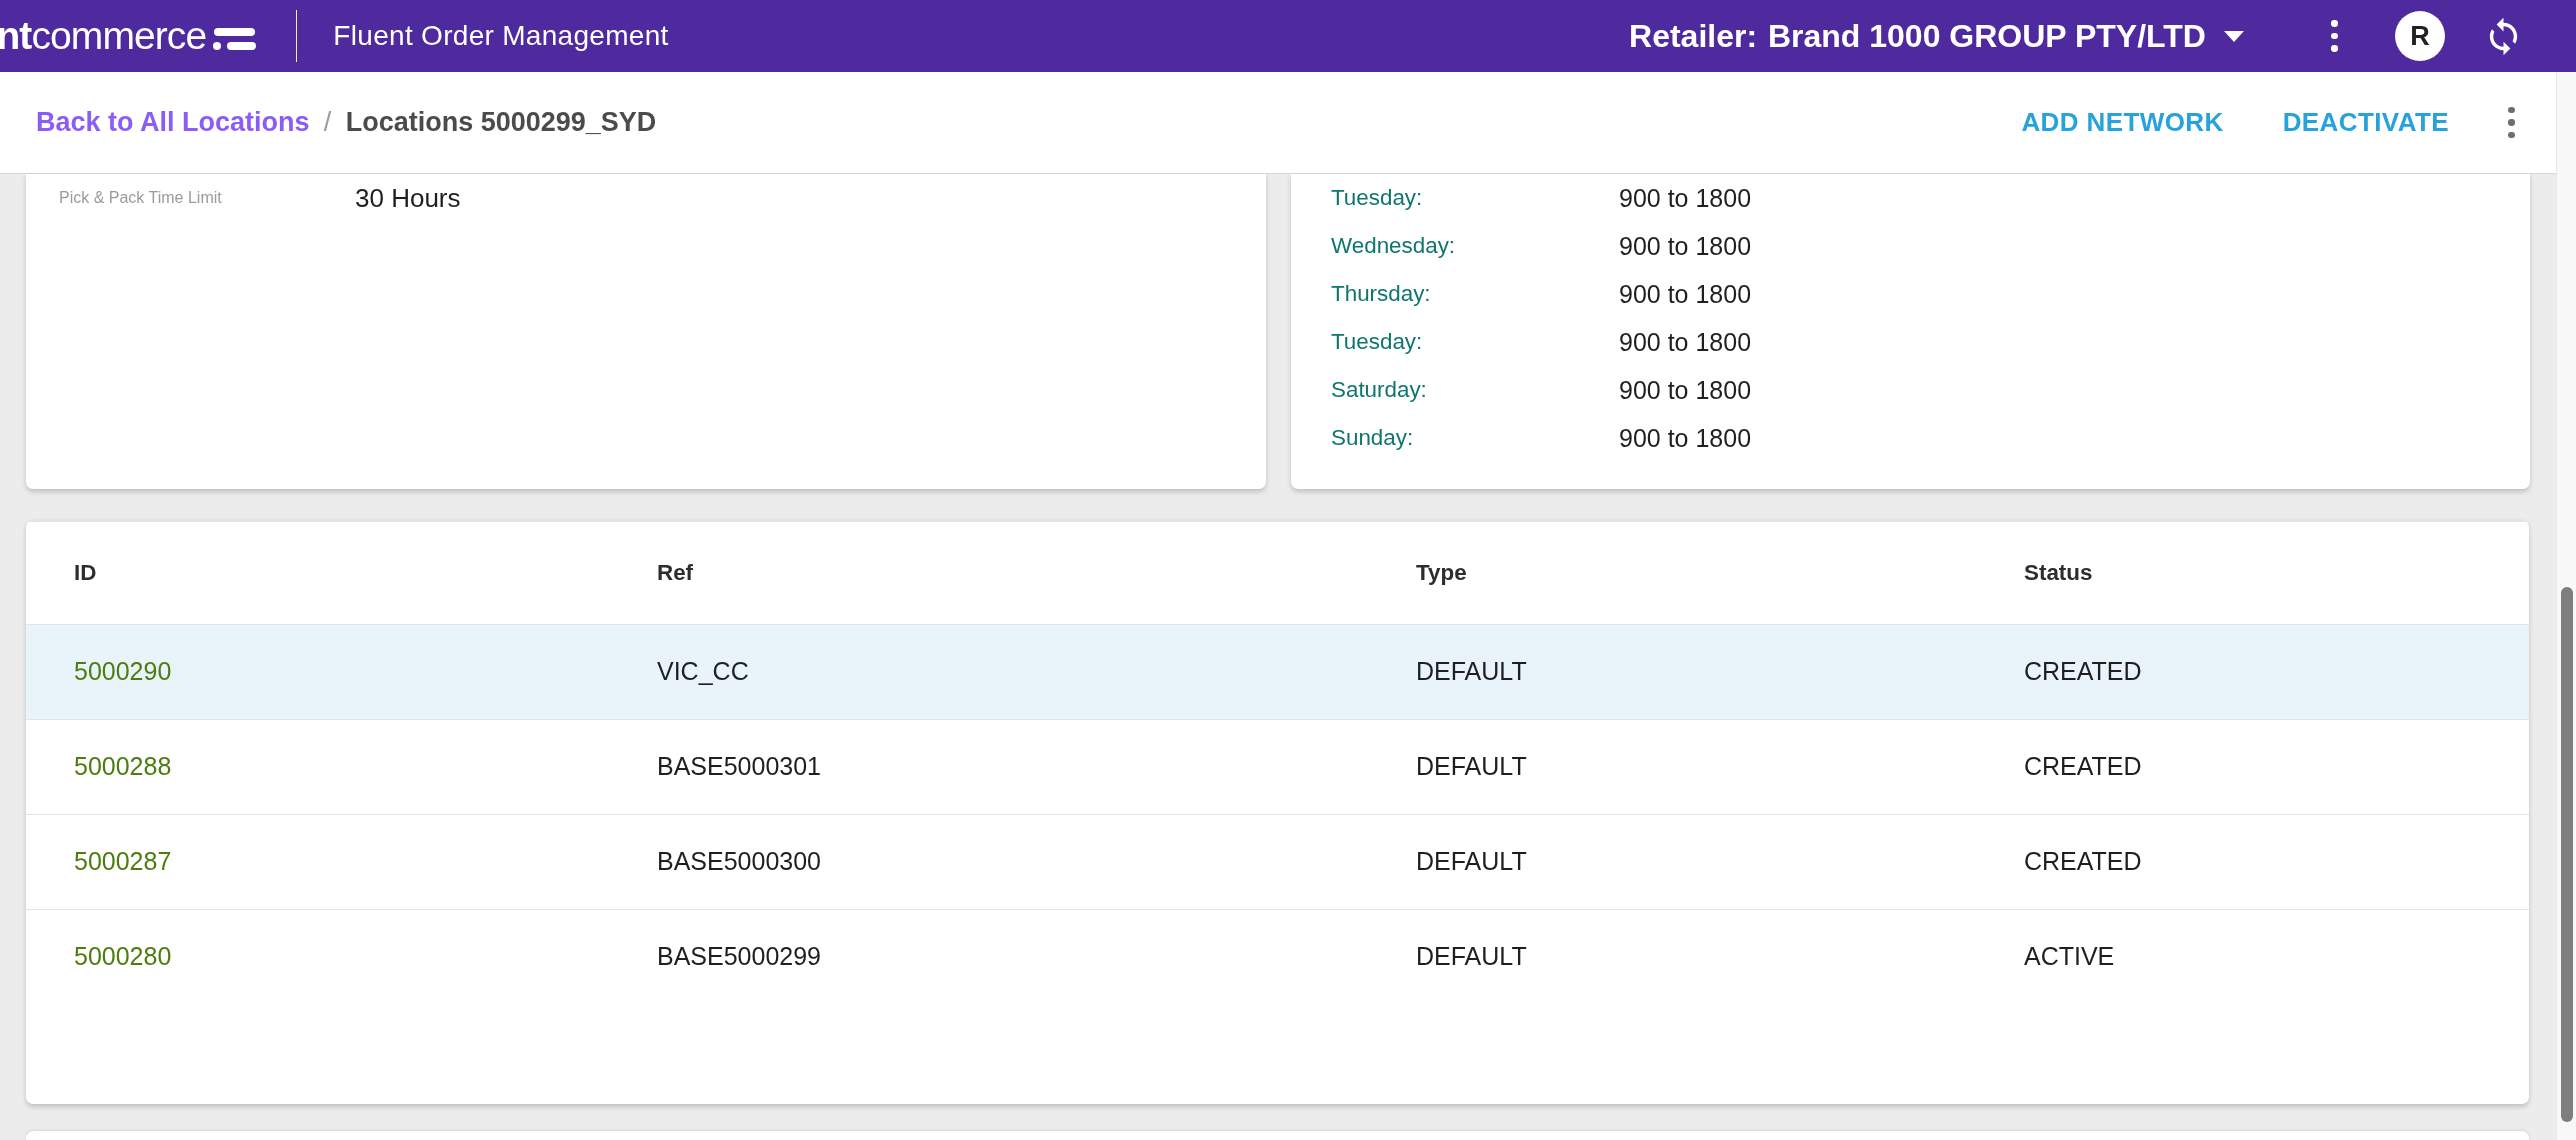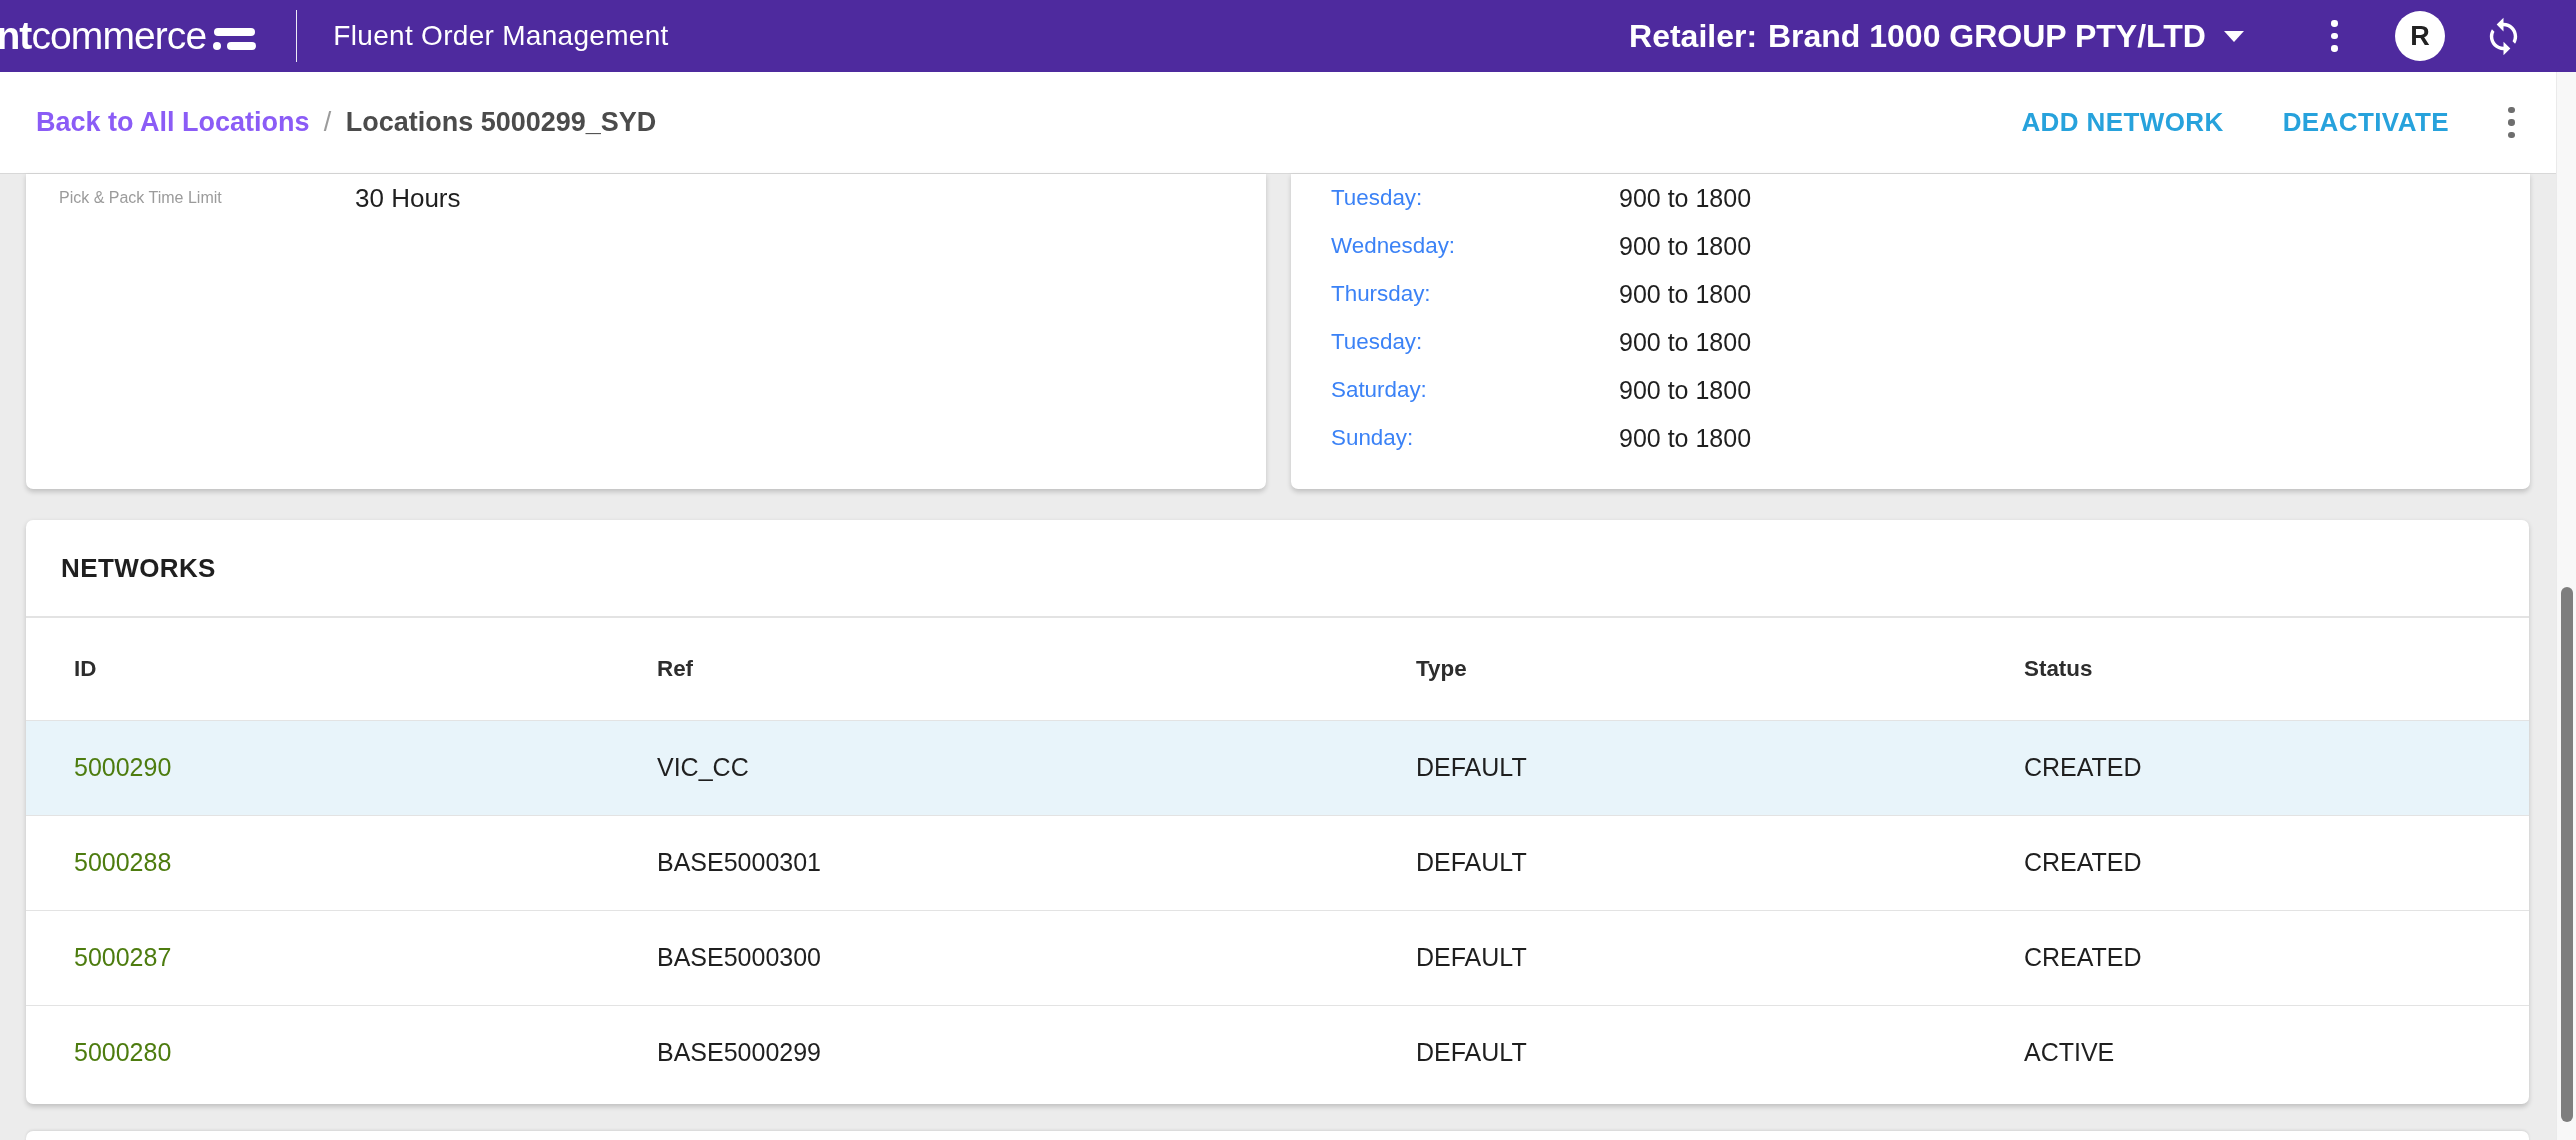--- a/index.html
+++ b/index.html
@@ -63,21 +63,21 @@
     position: absolute; background: #fff;
     box-shadow: 0 2.7px 5.4px rgba(0,0,0,0.18);
   }
   .card-details { left: 26px; top: 174px; width: 1240px; height: 315px; border-radius: 0 0 7.2px 7.2px; }
   .card-hours   { left: 1291px; top: 174px; width: 1239px; height: 315px; border-radius: 0 0 7.2px 7.2px; }
   .kv-row { height: 48px; display: flex; align-items: center; }
   .card-details .kv-row { padding-left: 33px; }
   .card-details .kv-label { width: 296px; color: #9b9b9b; font-size: 16px; }
   .card-details .kv-value { color: #1f1f1f; font-size: 26px; }
   .card-hours .kv-row { padding-left: 40px; }
-  .card-hours .kv-label { width: 288px; color: #3b82f6; font-size: 22.4px; }
+  .card-hours .kv-label { width: 288px; color: #0f766e; font-size: 22.4px; }
   .card-hours .kv-value { color: #1f1f1f; font-size: 25px; }
 
   
   .card-networks { left: 26px; top: 520px; width: 2503px; height: 584px; border-radius: 7.2px; overflow: hidden; }
   .networks-title {
     height: 96px; line-height: 96px; padding-left: 35px;
     font-size: 26px; font-weight: 700; color: #1f1f1f; letter-spacing: 0.4px;
   }
   .networks-divider { border-top: 2.7px solid #e3e3e3; }
   .ntable-head { position: relative; height: 102px; }
@@ -184,21 +184,20 @@
       <span class="kv-label">Saturday:</span>
       <span class="kv-value">900 to 1800</span>
     </div>
     <div class="kv-row">
       <span class="kv-label">Sunday:</span>
       <span class="kv-value">900 to 1800</span>
     </div>
   </section>
 
   <section class="card card-networks">
-    <div class="networks-title">NETWORKS</div>
     <div class="networks-divider"></div>
     <div class="ntable-head">
       <span class="col-id">ID</span>
       <span class="col-ref">Ref</span>
       <span class="col-type">Type</span>
       <span class="col-status">Status</span>
     </div>
     <div class="ntable-row highlight">
       <span class="col-id">5000290</span>
       <span class="col-ref">VIC_CC</span>

